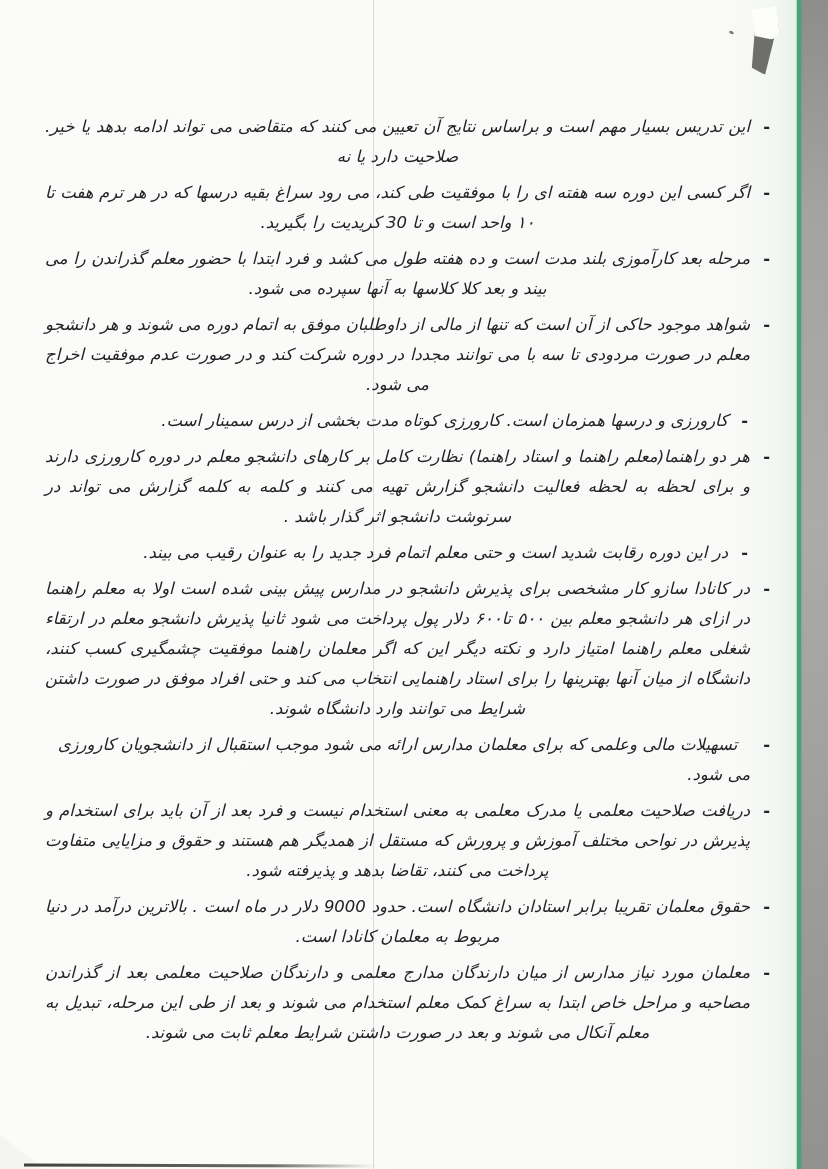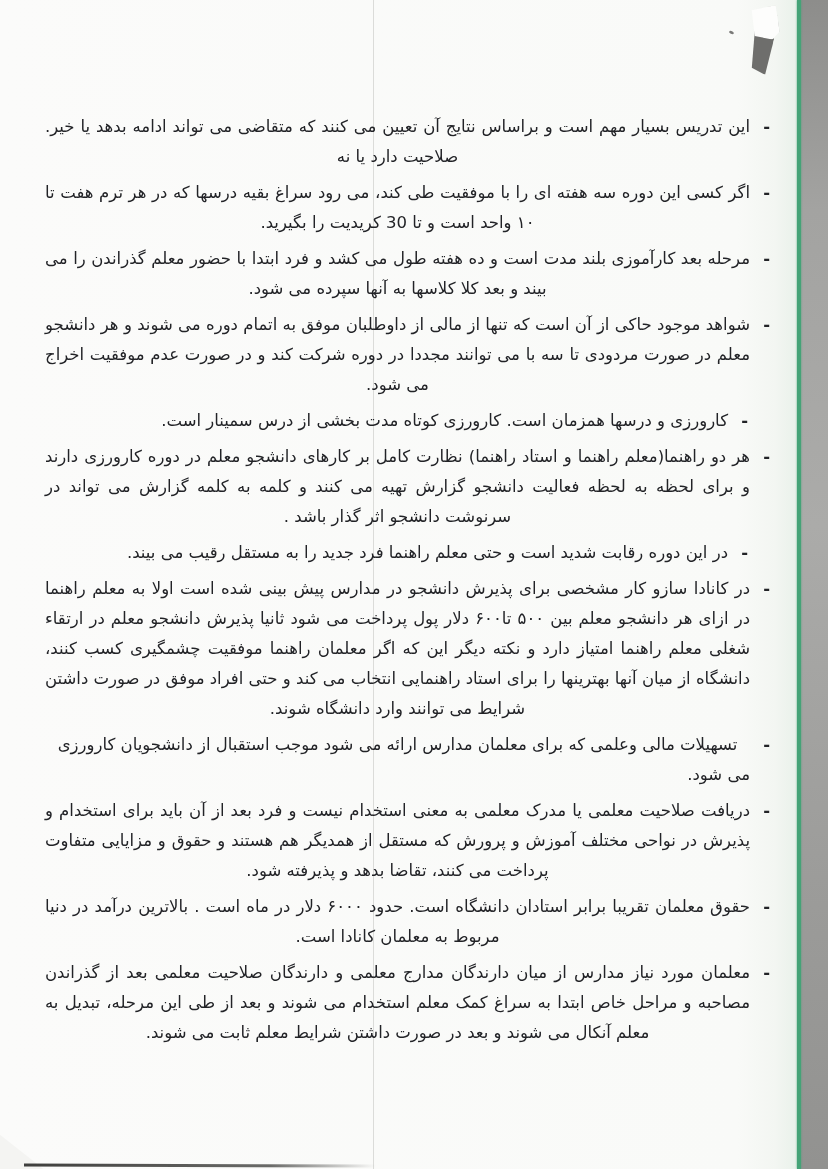--- a/index.html
+++ b/index.html
@@ -72,21 +72,21 @@
     display:flex;direction:rtl;align-items:flex-start;
     margin:0 0 6px 0;
   }
   .bullet.sub{margin-right:22px;}
   .dash{
     flex:0 0 20px;text-align:right;color:#222327;
     font-weight:bold;
   }
   .btxt{
     flex:1 1 auto;
-    text-align:justify;text-align-last:center;
+    text-align:justify;text-align-last:center;font-style:italic;
   }
   .bullet.rightline .btxt{text-align:center;text-align-last:right;}
 </style>
 </head>
 <body>
 
 <div class="paper"></div>
 <div class="seam"></div>
 <div class="gray-band"></div>
 <div class="green-edge"></div>
@@ -124,41 +124,41 @@
     <div class="btxt">کارورزی و درسها همزمان است. کارورزی کوتاه مدت بخشی از درس سمینار است.</div>
   </div>
 
   <div class="bullet">
     <span class="dash">-</span>
     <div class="btxt">هر دو راهنما(معلم راهنما و استاد راهنما) نظارت کامل بر کارهای دانشجو معلم در دوره کارورزی دارند و برای لحظه به لحظه فعالیت دانشجو گزارش تهیه می کنند و کلمه به کلمه گزارش می تواند در سرنوشت دانشجو اثر گذار باشد .</div>
   </div>
 
   <div class="bullet sub rightline">
     <span class="dash">-</span>
-    <div class="btxt">در این دوره رقابت شدید است  و حتی معلم راهنما فرد جدید را به مستقل رقیب می بیند.</div>
+    <div class="btxt">در این دوره رقابت شدید است  و حتی معلم اتمام فرد جدید را به عنوان رقیب می بیند.</div>
   </div>
 
   <div class="bullet">
     <span class="dash">-</span>
     <div class="btxt">در کانادا سازو کار مشخصی برای پذیرش دانشجو در مدارس پیش بینی شده است اولا  به معلم راهنما در ازای هر دانشجو معلم  بین ۵۰۰ تا۶۰۰ دلار پول پرداخت می شود ثانیا پذیرش دانشجو معلم در ارتقاء شغلی معلم راهنما امتیاز دارد و نکته دیگر این که اگر معلمان راهنما موفقیت چشمگیری کسب کنند، دانشگاه از  میان آنها بهترینها را برای استاد راهنمایی انتخاب می کند و حتی افراد موفق در صورت داشتن شرایط می توانند وارد دانشگاه شوند.</div>
   </div>
 
   <div class="bullet rightline">
     <span class="dash">-</span>
     <div class="btxt">تسهیلات مالی وعلمی که برای معلمان مدارس ارائه می شود موجب استقبال از دانشجویان کارورزی می شود.</div>
   </div>
 
   <div class="bullet">
     <span class="dash">-</span>
     <div class="btxt">دریافت صلاحیت معلمی یا مدرک معلمی به معنی استخدام نیست و فرد بعد از آن باید برای استخدام و پذیرش در نواحی مختلف آموزش و پرورش که مستقل از همدیگر هم هستند  و حقوق و مزایایی متفاوت پرداخت  می کنند، تقاضا بدهد و پذیرفته شود.</div>
   </div>
 
   <div class="bullet">
     <span class="dash">-</span>
-    <div class="btxt">حقوق معلمان تقریبا برابر استادان دانشگاه است. حدود ۶۰۰۰ دلار در ماه است . بالاترین درآمد در دنیا مربوط به معلمان کانادا است.</div>
+    <div class="btxt">حقوق معلمان تقریبا برابر استادان دانشگاه است. حدود 9000 دلار در ماه است . بالاترین درآمد در دنیا مربوط به معلمان کانادا است.</div>
   </div>
 
   <div class="bullet">
     <span class="dash">-</span>
     <div class="btxt">معلمان مورد نیاز مدارس از میان دارندگان مدارج معلمی و دارندگان صلاحیت معلمی بعد از گذراندن مصاحبه و مراحل خاص ابتدا به سراغ کمک معلم استخدام می شوند و بعد از طی این مرحله، تبدیل به معلم آنکال می شوند و بعد در صورت داشتن شرایط معلم ثابت می شوند.</div>
   </div>
 
 </div>
 
 </body></html>

